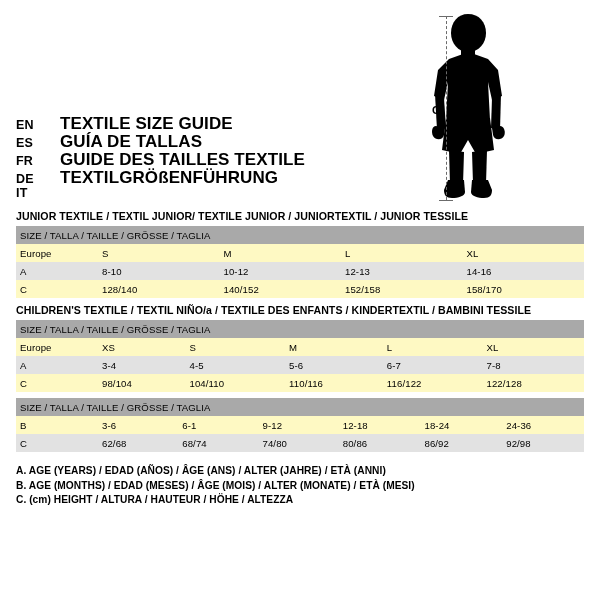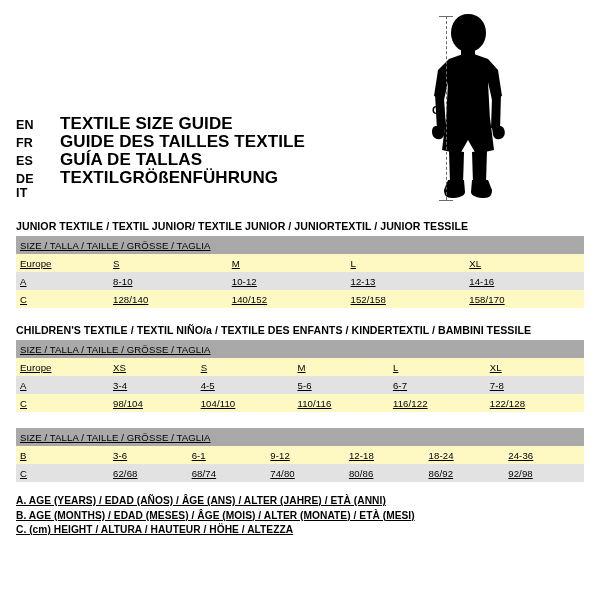--- a/index.html
+++ b/index.html
@@ -90,40 +90,39 @@
     position: absolute;
     left: 33px;
     top: 192px;
     width: 14px;
     height: 0;
     border-top: 1px solid #6b6b6b;
   }
 
   
   .section {
-    margin-top: 16px;
+    margin-top: 6px;
   }
   .section-title {
     font-size: 10.6px;
     font-weight: bold;
     margin-bottom: 3px;
     letter-spacing: 0.05px;
     line-height: 13px;
   }
   table.size-table {
     width: 100%;
     border-collapse: collapse;
     font-size: 9.6px;
   }
   table.size-table td {
-    padding: 2px 11px 2px 4px;
+    padding: 2px 0 2px 4px;
     height: 14px;
     vertical-align: middle;
     letter-spacing: 0.1px;
-    text-decoration: underline;
   }
   tr.head-row td {
     background: #a9a9a9;
     font-weight: normal;
     color: #000;
   }
   tr.shade td {
     background: #e2e2e2;
   }
   tr.plain td {
@@ -136,41 +135,40 @@
   
   .legend {
     margin-top: 12px;
     font-size: 10.2px;
     font-weight: bold;
     line-height: 14.5px;
     letter-spacing: 0.05px;
   }
   .legend div {
     height: 14.5px;
-    text-decoration: underline;
   }
 </style>
 </head>
 <body>
 
 <div class="page">
 
   <div class="header">
     <div class="lang-block">
       <div class="lang-row">
         <span class="lang-code">EN</span>
         <span class="lang-title">TEXTILE SIZE GUIDE</span>
       </div>
       <div class="lang-row">
+        <span class="lang-code">ES</span>
+        <span class="lang-title">GUÍA DE TALLAS</span>
+      </div>
+      <div class="lang-row">
         <span class="lang-code">FR</span>
         <span class="lang-title">GUIDE DES TAILLES TEXTILE</span>
-      </div>
-      <div class="lang-row">
-        <span class="lang-code">ES</span>
-        <span class="lang-title">GUÍA DE TALLAS</span>
       </div>
       <div class="lang-row">
         <span class="lang-code">DE</span>
         <span class="lang-title">TEXTILGRÖßENFÜHRUNG</span>
       </div>
       <div class="lang-row">
         <span class="lang-code">IT</span>
       </div>
     </div>
 

